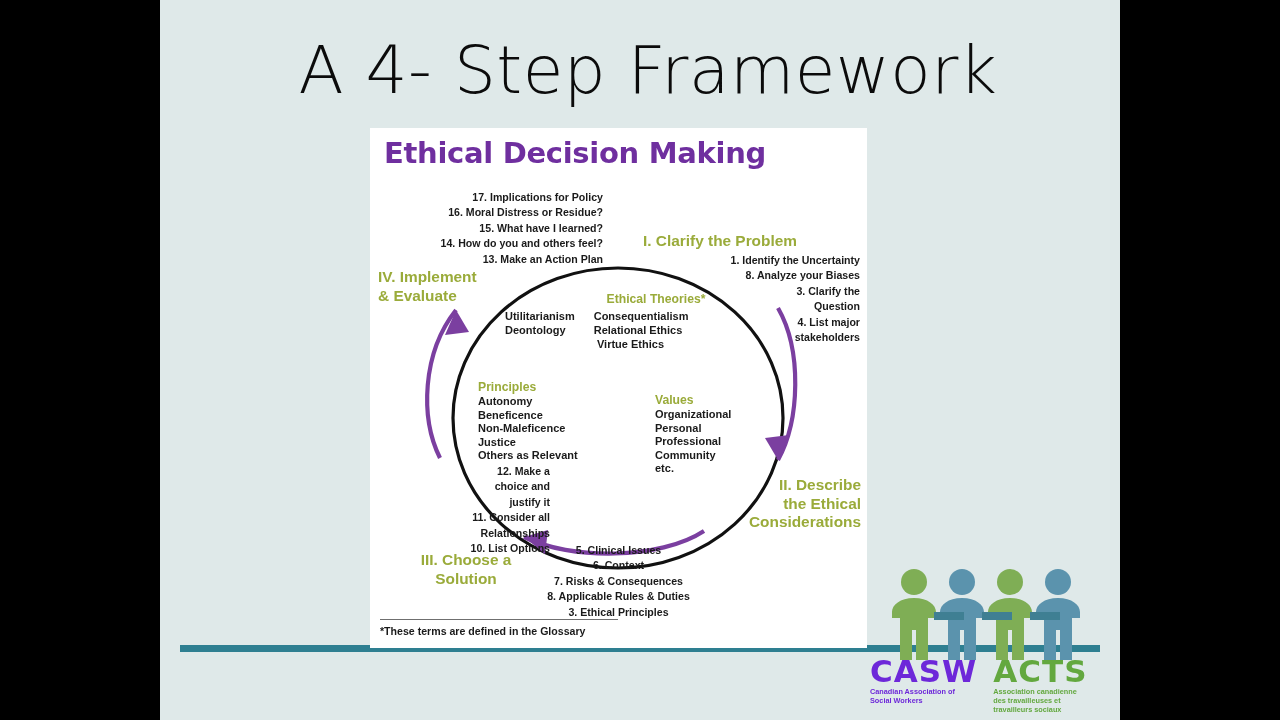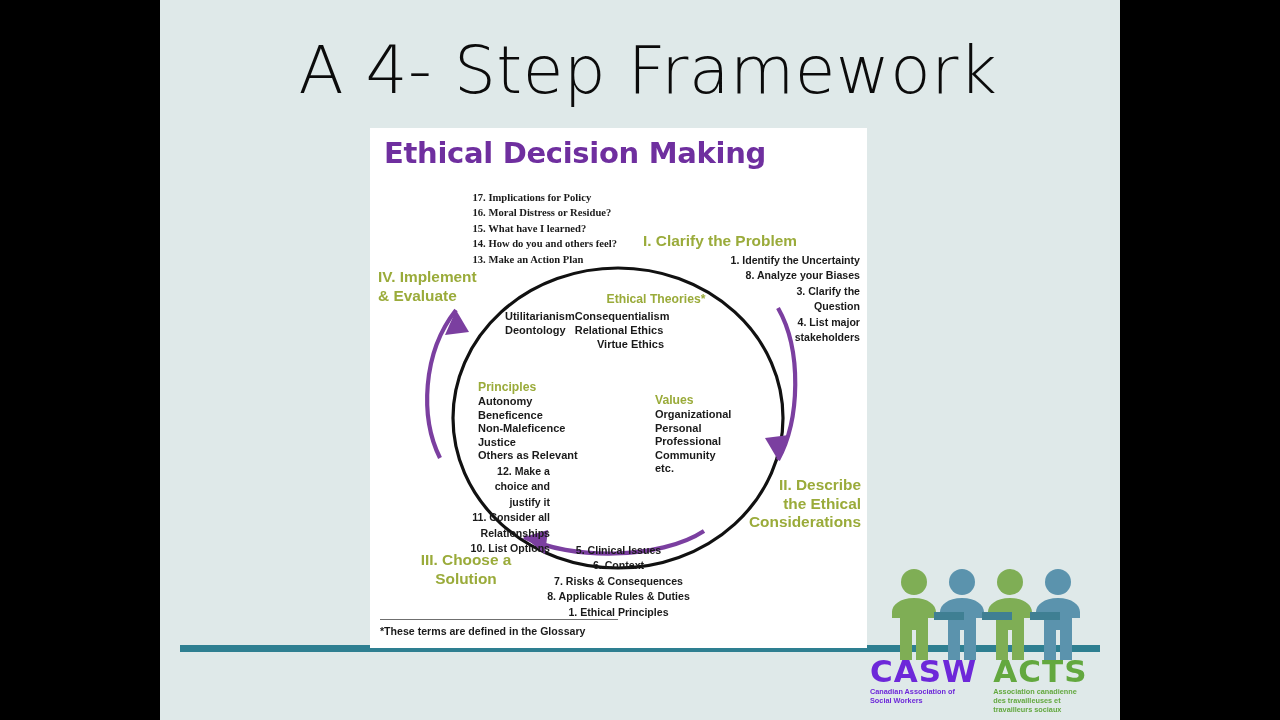--- a/index.html
+++ b/index.html
@@ -62,29 +62,29 @@
   .lst { position: absolute; color: #1a1a1a; font-weight: bold;
          font-size: 10.6px; line-height: 15.4px; white-space: nowrap; }
   .step-head { position: absolute; color: #9aab3a; font-weight: bold;
                font-size: 15.4px; line-height: 18.6px; }
   .sub-head { position: absolute; color: #9aab3a; font-weight: bold;
               font-size: 12.2px; line-height: 15px; }
   .sub-body { position: absolute; color: #1a1a1a; font-weight: bold;
               font-size: 11px; line-height: 13.6px; }
 
   
-  #list-iv   { right: 250px; top: 62px; text-align: left; font-family: Liberation Serif, serif; }
+  #list-iv   { right: 264px; top: 62px; text-align: right; }
   #head-iv   { left: 8px;  top: 140px; text-align: left; }
 
   #head-i    { left: 273px; top: 104px; text-align: left; }
   #list-i    { right: 7px; top: 125px; text-align: right; }
 
   #theories-head { left: 0; top: 164px; width: 572px; text-align: center; }
   #theories-cols { position: absolute; left: 135px; top: 182px; width: 230px;
-                   display: flex; }
+                   display: flex; gap: 19px; }
   #theories-cols .col { display: flex; flex-direction: column; }
   #theories-virtue { left: 12px; top: 210px; width: 497px; text-align: center; }
 
   #principles { left: 108px; top: 252px; }
   #values     { left: 285px; top: 265px; }
 
   #head-ii   { right: 6px; top: 348px; text-align: right; }
   #list-ii   { left: 0; top: 415px; width: 497px; text-align: center; }
 
   #list-iii  { left: 0; top: 336px; width: 180px; text-align: right; }
@@ -200,21 +200,21 @@
       <div class="step-head" id="head-ii">
         <div>II. Describe</div>
         <div>the Ethical</div>
         <div>Considerations</div>
       </div>
       <div class="lst" id="list-ii">
         <div>5. Clinical Issues</div>
         <div>6. Context</div>
         <div>7. Risks &amp; Consequences</div>
         <div>8. Applicable Rules &amp; Duties</div>
-        <div>1. Ethical Principles</div>
+        <div>3. Ethical Principles</div>
       </div>
 
       <div class="lst" id="list-iii">
         <div>12. Make a</div>
         <div>choice and</div>
         <div>justify it</div>
         <div>11. Consider all</div>
         <div>Relationships</div>
         <div>10. List Options</div>
       </div>

